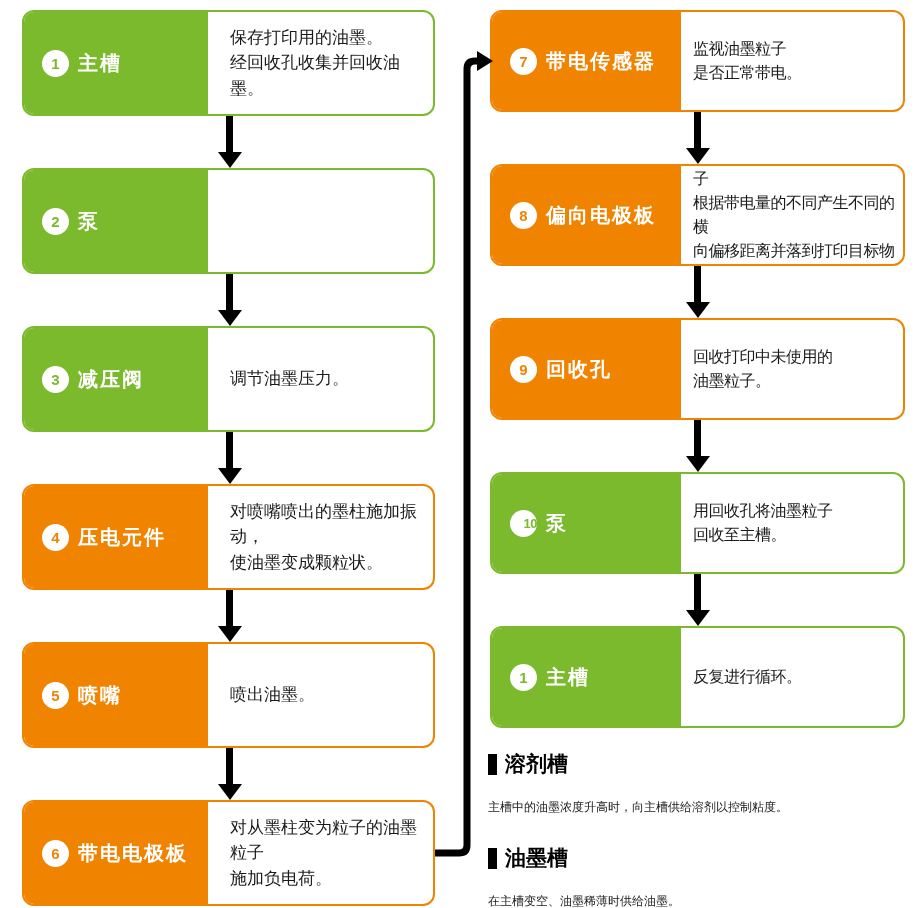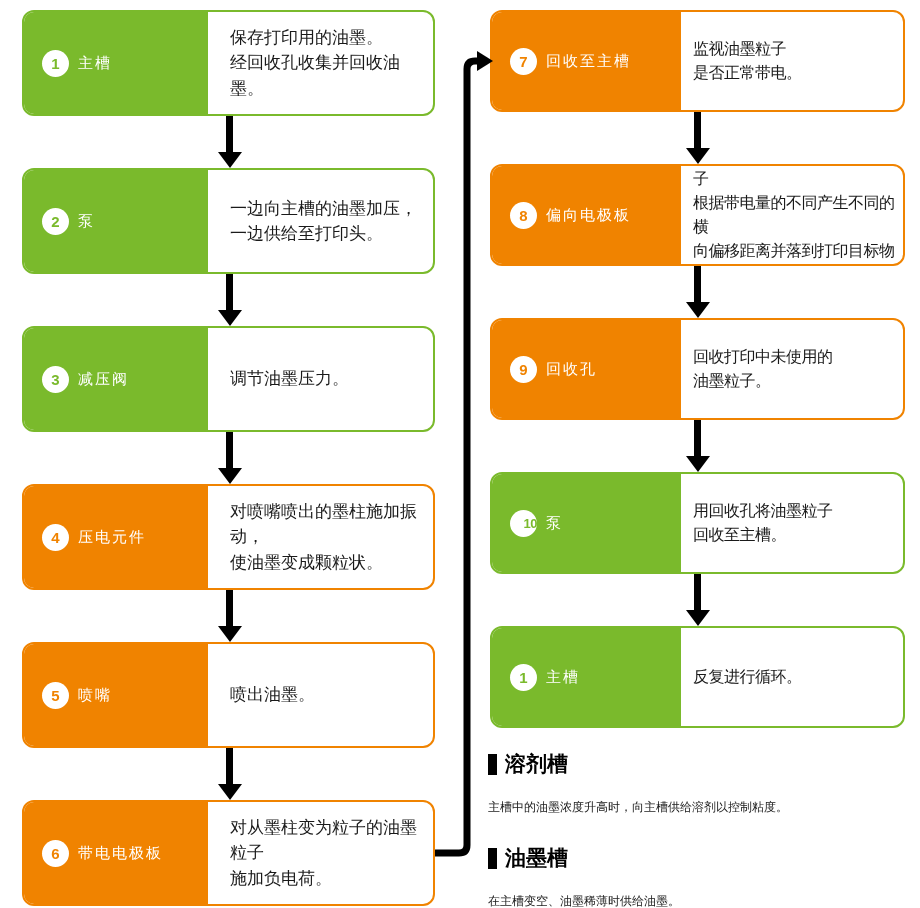--- a/index.html
+++ b/index.html
@@ -28,21 +28,21 @@
 
   .badge{
     width:27px;height:27px;border-radius:50%;background:#fff;flex:none;
     display:flex;align-items:center;justify-content:center;
     font-weight:bold;font-size:15px;
   }
   .green  .badge{color:var(--green);}
   .orange .badge{color:var(--orange);}
   .badge.two{font-size:13px;letter-spacing:-0.5px;justify-content:flex-end;}
 
-  .label{font-size:15px;font-weight:normal;letter-spacing:2px;white-space:nowrap;}
+  .label{font-size:20px;font-weight:bold;letter-spacing:2px;white-space:nowrap;}
 
   .desc{
     flex:1;display:flex;align-items:center;color:var(--text);
     white-space:pre-line;
   }
   .col-left  .desc{font-size:17px;line-height:1.5;padding-left:22px;padding-right:2px;}
   .col-right .desc{font-size:16px;line-height:1.5;padding-left:12px;padding-right:0;letter-spacing:-0.5px;}
 
   .arrow-wrap{position:relative;height:52px;flex:none;}
   .arrow-wrap .shaft{
@@ -83,22 +83,20 @@
     <span class="head-tri"></span>
   </div>
 
   <div class="flow-box green">
     <div class="head">
       <span class="badge">
             <span class="num">2</span>
           </span>
       <span class="label">泵</span>
     </div>
-    <div class="desc">一边向主槽的油墨加压，
-一边供给至打印头。</div>
   </div>
 
   <div class="arrow-wrap">
     <span class="shaft"></span>
     <span class="head-tri"></span>
   </div>
 
   <div class="flow-box green">
     <div class="head">
       <span class="badge">
@@ -155,21 +153,21 @@
     <div class="desc">对从墨柱变为粒子的油墨粒子
 施加负电荷。</div>
   </div>
 </div>
   <div class="col col-right" id="col-right">
   <div class="flow-box orange">
     <div class="head">
       <span class="badge">
             <span class="num">7</span>
           </span>
-      <span class="label">回收至主槽</span>
+      <span class="label">带电传感器</span>
     </div>
     <div class="desc">监视油墨粒子
 是否正常带电。</div>
   </div>
 
   <div class="arrow-wrap">
     <span class="shaft"></span>
     <span class="head-tri"></span>
   </div>
 

